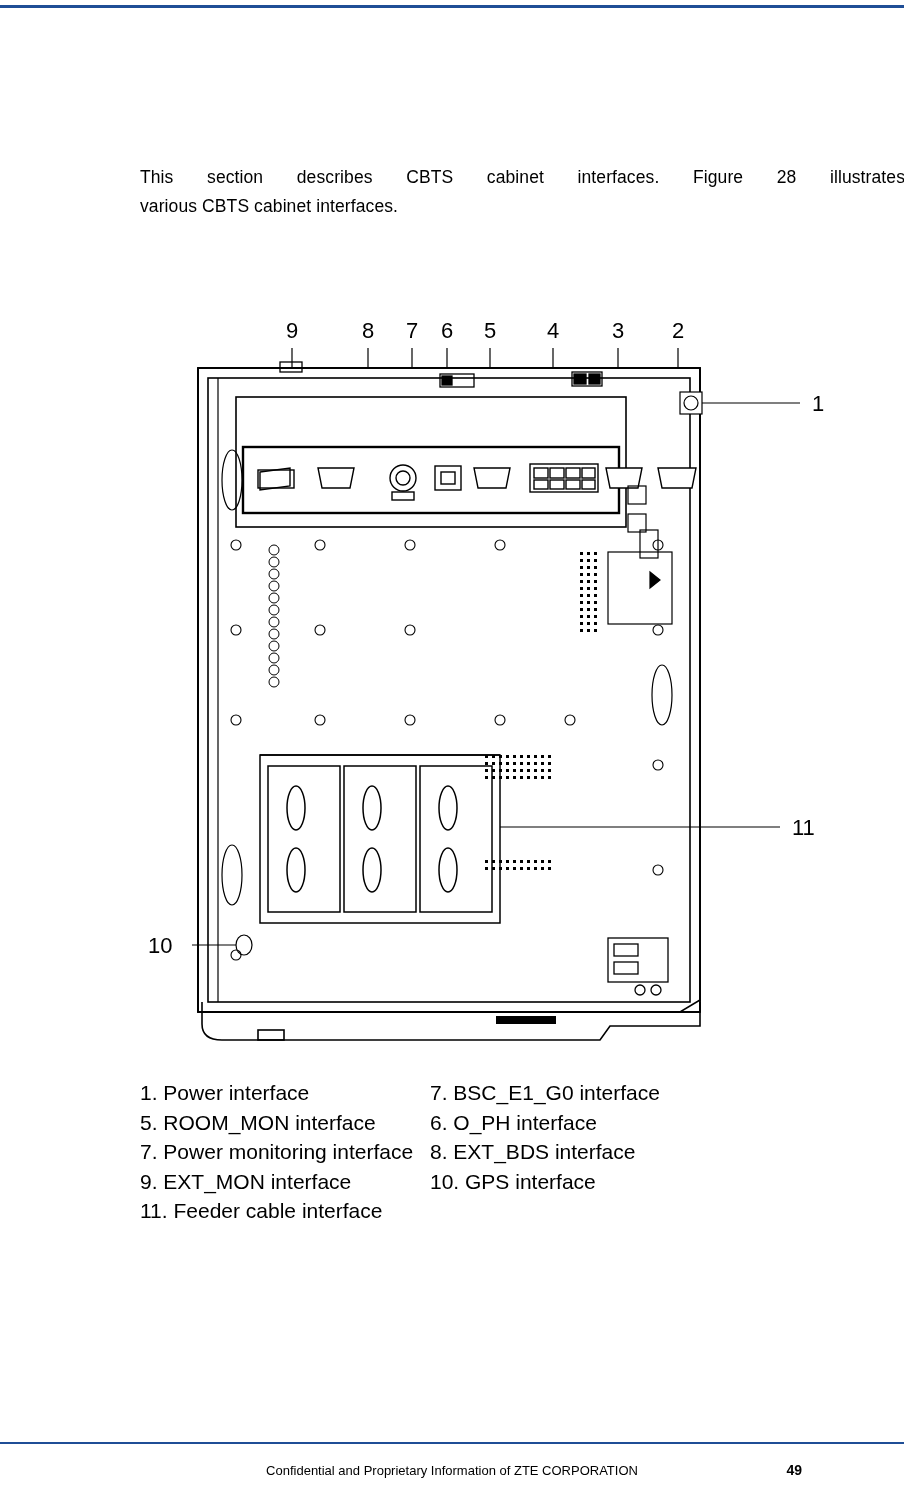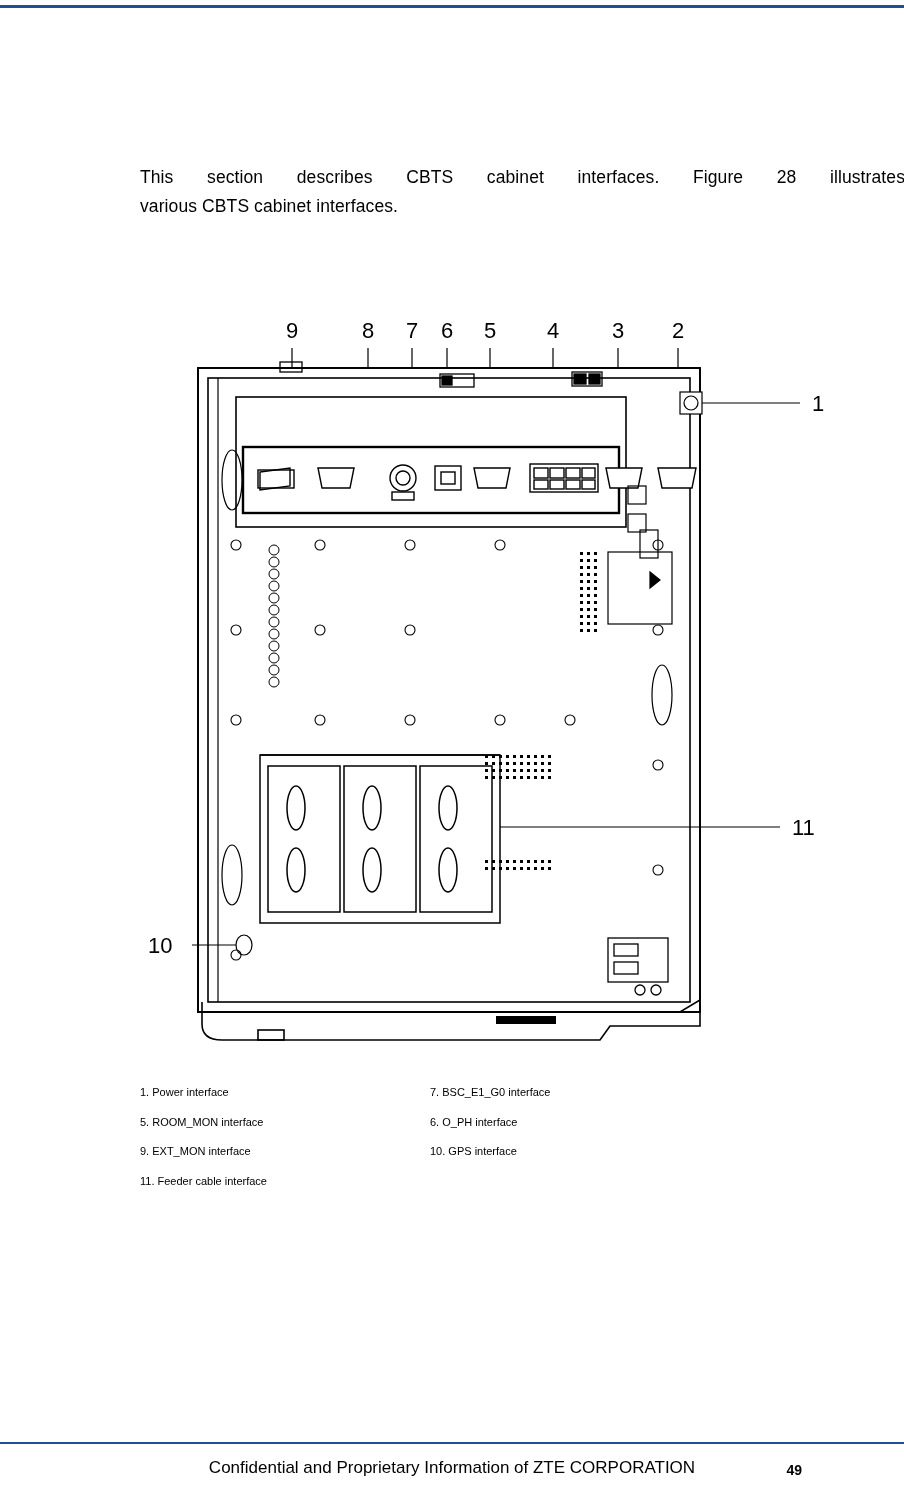--- a/index.html
+++ b/index.html
@@ -60,40 +60,40 @@
     height: 760px;
   }
   .figure-svg {
     display: block;
   }
   .legend {
     position: absolute;
     top: 1078px;
     left: 140px;
     width: 700px;
-    font-size: 11px;
+    font-size: 21px;
     line-height: 29.5px;
   }
   .legend-row {
     display: flex;
   }
   .legend-col-a {
     width: 290px;
     flex: 0 0 290px;
   }
   .legend-col-b {
     flex: 1 1 auto;
   }
   .footer {
     position: absolute;
     bottom: 18px;
     left: 0;
     width: 904px;
     text-align: center;
-    font-size: 17px;
+    font-size: 13px;
   }
   .footer-text {
     display: inline-block;
   }
   .page-num {
     position: absolute;
     right: 18px;
     bottom: 18px;
     font-size: 14px;
     font-weight: bold;
@@ -401,20 +401,24 @@
   <div class="legend">
     <div class="legend-row">
       <div class="legend-col-a">1. Power interface</div>
       <div class="legend-col-b">7. BSC_E1_G0 interface</div>
     </div>
     <div class="legend-row">
       <div class="legend-col-a">5. ROOM_MON interface</div>
       <div class="legend-col-b">6. O_PH interface</div>
     </div>
     <div class="legend-row">
+      <div class="legend-col-a">7. Power monitoring interface</div>
+      <div class="legend-col-b">8. EXT_BDS interface</div>
+    </div>
+    <div class="legend-row">
       <div class="legend-col-a">9. EXT_MON interface</div>
       <div class="legend-col-b">10. GPS interface</div>
     </div>
     <div class="legend-row">
       <div class="legend-col-a">11. Feeder cable interface</div>
       <div class="legend-col-b"></div>
     </div>
   </div>
 
   <div class="bottom-rule"></div>

